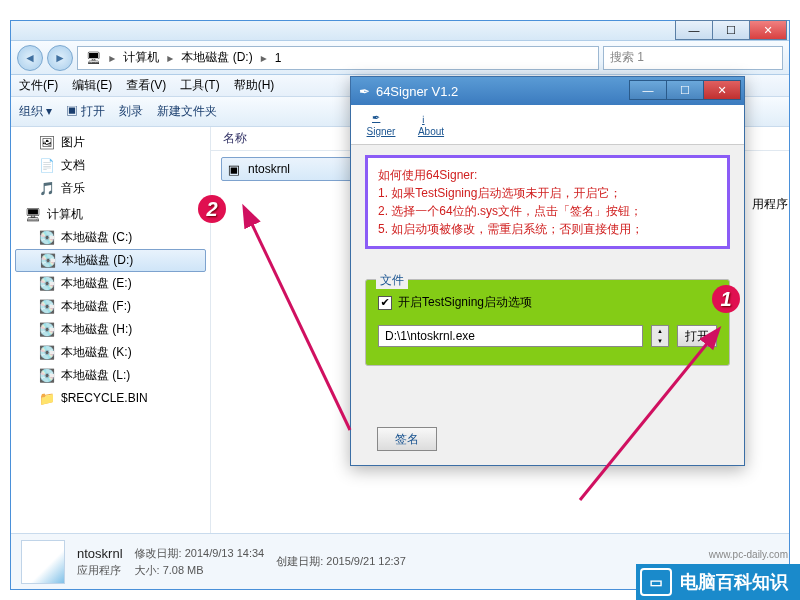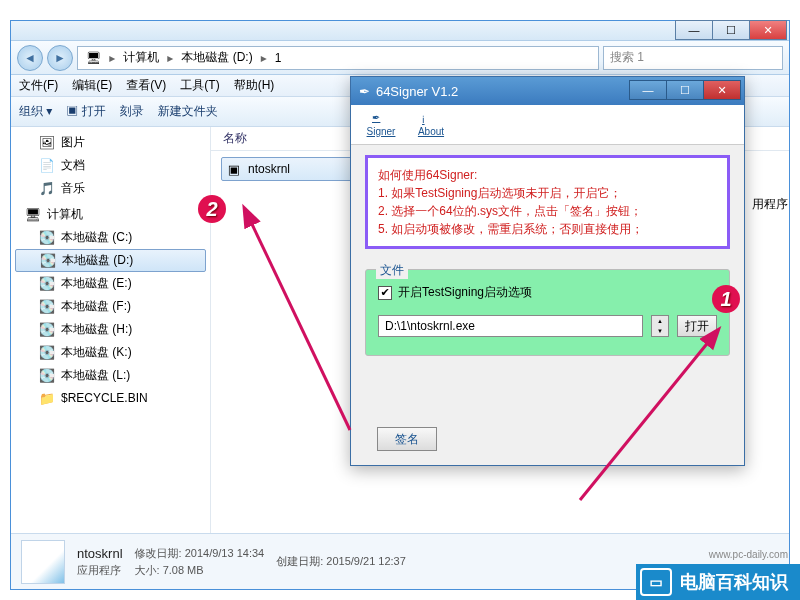--- a/index.html
+++ b/index.html
@@ -14,21 +14,21 @@
 
 .ex-nav { height: 34px; background: linear-gradient(#f7fbff,#e1eef9); border-bottom: 1px solid #b0cde8; display: flex; align-items: center; padding: 0 6px; gap: 4px; }
 .navarrow { width: 26px; height: 26px; border-radius: 50%; background: radial-gradient(#dfeffb,#a8cdeb); border: 1px solid #7ba8d0; display: flex; align-items: center; justify-content: center; color: #4070a0; }
 .addr { flex: 1; height: 24px; border: 1px solid #9db8d2; background: #fff; display: flex; align-items: center; padding: 0 2px; gap: 2px; }
 .addr .seg { padding: 2px 6px; display: flex; align-items: center; gap: 4px; }
 .addr .sep { color: #666; }
 .search { width: 180px; height: 24px; border: 1px solid #9db8d2; background: #fff; display: flex; align-items: center; padding: 0 6px; color: #888; }
 
 .ex-menu { height: 22px; background: linear-gradient(#f4f9fe,#e6f0fa); border-bottom: 1px solid #c9dbed; display: flex; align-items: center; padding: 0 8px; gap: 14px; }
 .ex-toolbar { height: 30px; background: linear-gradient(#f7fbff,#e1eef9); border-bottom: 1px solid #c9dbed; display: flex; align-items: center; padding: 0 8px; gap: 14px; }
-.ex-toolbar span { color: #1a3e6e; }
+.ex-toolbar span { color: #1a3e6e; font-family: Liberation Serif, serif; }
 
 .ex-body { display: flex; height: 410px; }
 .sidebar { width: 200px; border-right: 1px solid #e0e8f0; overflow: auto; padding: 4px 0; }
 .sb-item { display: flex; align-items: center; gap: 6px; padding: 3px 8px 3px 28px; cursor: default; }
 .sb-item.sel { background: linear-gradient(#e8f2fc,#cfe5f8); border: 1px solid #7da2ce; border-radius: 2px; margin: 0 4px; padding: 2px 4px 2px 24px; }
 .sb-group { display: flex; align-items: center; gap: 6px; padding: 6px 8px 3px 14px; font-weight: 500; }
 .sb-icon { width: 16px; height: 16px; display: inline-flex; align-items: center; justify-content: center; font-size: 13px; }
 
 .filepane { flex: 1; position: relative; }
 .fp-header { height: 24px; border-bottom: 1px solid #e0e8f0; display: flex; align-items: center; padding: 0 12px; color: #336; }
@@ -47,21 +47,21 @@
 .sg-winbtns div { width: 38px; height: 20px; border: 1px solid #2a5a8a; background: linear-gradient(#6ba8db,#4a86c0); display: flex; align-items: center; justify-content: center; color: #fff; margin-left: -1px; font-size: 11px; }
 .sg-winbtns .close { background: linear-gradient(#e06060,#c03030); }
 
 .sg-tabs { height: 40px; background: #fff; border-bottom: 1px solid #ccc; display: flex; padding: 4px 6px 0; gap: 2px; }
 .sg-tab { width: 48px; display: flex; flex-direction: column; align-items: center; font-size: 10px; color: #555; border: 1px solid transparent; padding: 2px; text-decoration: underline; color: #1a5490; }
 .sg-tab .ticon { width: 18px; height: 14px; }
 
 .sg-body { padding: 10px 14px; }
 .sg-help { border: 3px solid #8b5cf6; padding: 8px 10px; font-family: SimSun, serif; font-size: 12px; line-height: 1.5; color: #d02020; background: #fff; }
 
-.sg-file { margin-top: 20px; border: 1px solid #bbb; border-radius: 3px; padding: 14px 12px 18px; position: relative; background: #86efac; }
+.sg-file { margin-top: 30px; border: 1px solid #bbb; border-radius: 3px; padding: 14px 12px 18px; position: relative; background: #84cc16; }
 .sg-file legend { position: absolute; top: -8px; left: 10px; background: #f0f0f0; padding: 0 4px; color: #1a5490; font-size: 12px; }
 .chk { display: flex; align-items: center; gap: 6px; margin-bottom: 14px; }
 .chkbox { width: 14px; height: 14px; border: 1px solid #555; background: #fff; display: flex; align-items: center; justify-content: center; font-size: 11px; }
 .pathrow { display: flex; gap: 8px; }
 .pathinput { flex: 1; height: 22px; border: 1px solid #888; background: #fff; padding: 0 6px; font-family: SimSun, monospace; font-size: 12px; display: flex; align-items: center; }
 .spin { width: 18px; height: 22px; border: 1px solid #888; background: #e8e8e8; display: flex; flex-direction: column; font-size: 6px; align-items: center; justify-content: space-around; }
 .openbtn { width: 40px; height: 22px; border: 1px solid #888; background: linear-gradient(#f8f8f8,#dcdcdc); font-size: 12px; }
 
 .signbtn { position: absolute; left: 26px; bottom: 14px; width: 60px; height: 24px; border: 1px solid #888; background: linear-gradient(#f8f8f8,#dcdcdc); color: #1a5490; font-size: 12px; }
 

